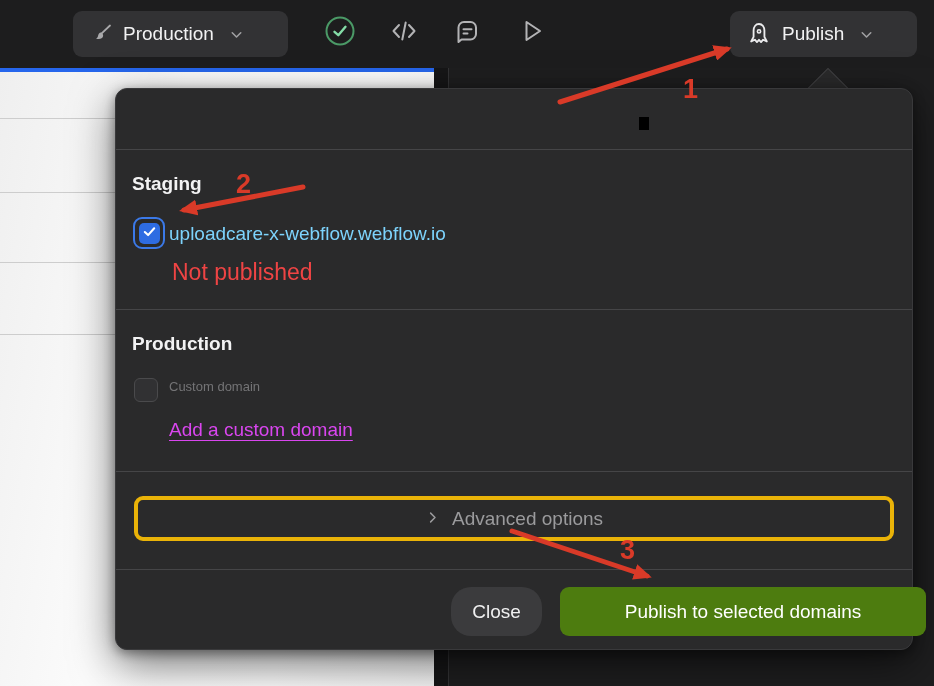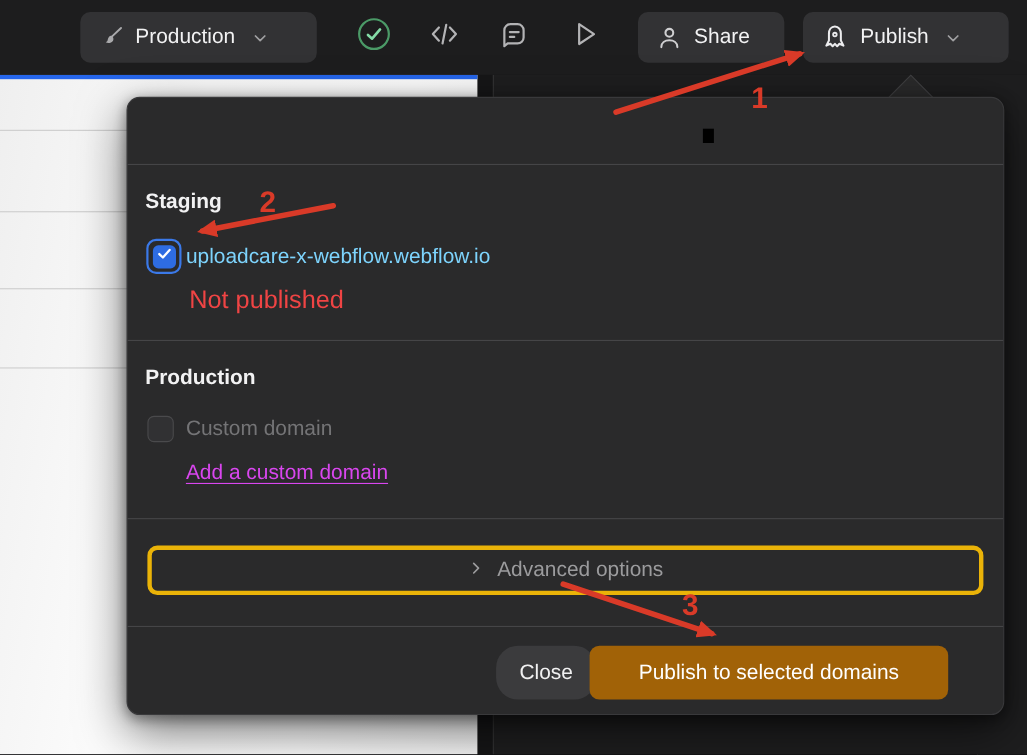--- a/index.html
+++ b/index.html
@@ -42,31 +42,31 @@
   .sec-head{position:absolute;left:16px;font-size:19px;font-weight:700;color:#f2f2f3;}
   
   .cb-checked{position:absolute;left:17px;top:216px;width:32px;height:32px;border:2.5px solid #3b79e8;
     border-radius:9px;box-sizing:border-box;display:flex;align-items:center;justify-content:center;background:#2a2a2b;cursor:pointer;}
   .cb-checked .inner{width:21px;height:21px;background:#2e6ce2;border-radius:5px;
     display:flex;align-items:center;justify-content:center;}
   .cb-unchecked{position:absolute;left:18px;top:289px;width:24px;height:24px;background:#313133;
     border:1px solid #4a4a4c;border-radius:6px;box-sizing:border-box;cursor:pointer;}
   .domain-label{position:absolute;left:53px;top:222px;font-size:19px;color:#7dd3fc;cursor:pointer;}
   .status-label{position:absolute;left:56px;top:258px;font-size:23px;color:#ef4444;}
-  .custom-label{position:absolute;left:53px;top:290px;font-size:19px;color:#747476;}
+  .custom-label{position:absolute;left:53px;top:290px;font-size:13px;color:#747476;}
   .add-link{position:absolute;left:53px;top:330px;font-size:19px;color:#d946ef;
     text-decoration:underline;text-underline-offset:4px;cursor:pointer;}
   .adv-btn{position:absolute;left:18px;top:407px;width:760px;height:45px;border:4px solid #eab308;
     border-radius:9px;box-sizing:border-box;display:flex;align-items:center;justify-content:center;
     gap:12px;color:#9b9b9d;font-size:19px;cursor:pointer;background:transparent;}
   .m-footer-btn{position:absolute;top:498px;height:49px;border-radius:9px;border:none;
     display:flex;align-items:center;justify-content:center;font-size:19px;cursor:pointer;
     font-family:inherit;box-sizing:border-box;}
   .close-btn{left:335px;width:91px;background:#3b3b3d;color:#f0f0f1;border-radius:20px;}
-  .publish-submit{left:420px;width:326px;background:#a16207;color:#ffffff;}
+  .publish-submit{left:444px;width:366px;background:#4d7c0f;color:#ffffff;}
   
   .anno-svg{position:absolute;left:0;top:0;z-index:50;pointer-events:none;}
   .anno-num{position:absolute;z-index:51;color:#d93a28;font-size:27px;font-weight:700;pointer-events:none;}
   .cursor-artifact{position:absolute;left:639px;top:117px;width:10px;height:13px;background:#000;z-index:52;}
 </style>
 </head>
 <body>
 
 <div class="stage">
 
@@ -137,29 +137,20 @@
     </div>
 
     <div class="icon-only" style="left:517px">
       <span>
         <svg width="30" height="30" viewBox="0 0 30 30">
           <path d="M9.5 6 L23 15 L9.5 24 Z" fill="none" stroke="#b3b3b5" stroke-width="2" stroke-linejoin="round"></path>
         </svg>
       </span>
     </div>
 
-    <div class="tb-btn" style="left:580px;width:133px">
-      <span class="tb-icon">
-        <svg width="25" height="25" viewBox="0 0 24 24">
-          <circle cx="12" cy="7.5" r="3.4" fill="none" stroke="#cfcfd1" stroke-width="1.8"></circle>
-          <path d="M5 20 c0 -4 3.2 -6 7 -6 s7 2 7 6" fill="none" stroke="#cfcfd1" stroke-width="1.8" stroke-linecap="round"></path>
-        </svg>
-      </span>
-      <span>Share</span>
-    </div>
 
     <div class="tb-btn" style="left:730px;width:187px">
       <span class="tb-icon">
         <svg width="26" height="26" viewBox="0 0 24 24">
           <path d="M12 2.8 C8.8 2.8 7 5.6 7 8.8 L7 14.6 L4.8 18.9 L8.2 17.3 L10.1 19.4 L12 17.4 L13.9 19.4 L15.8 17.3 L19.2 18.9 L17 14.6 L17 8.8 C17 5.6 15.2 2.8 12 2.8 Z" fill="none" stroke="#ececee" stroke-width="1.7" stroke-linejoin="round"></path>
           <circle cx="12" cy="9.6" r="1.5" fill="none" stroke="#ececee" stroke-width="1.5"></circle>
         </svg>
       </span>
       <span>Publish</span>
       <span class="tb-icon" style="margin-left:4px">

